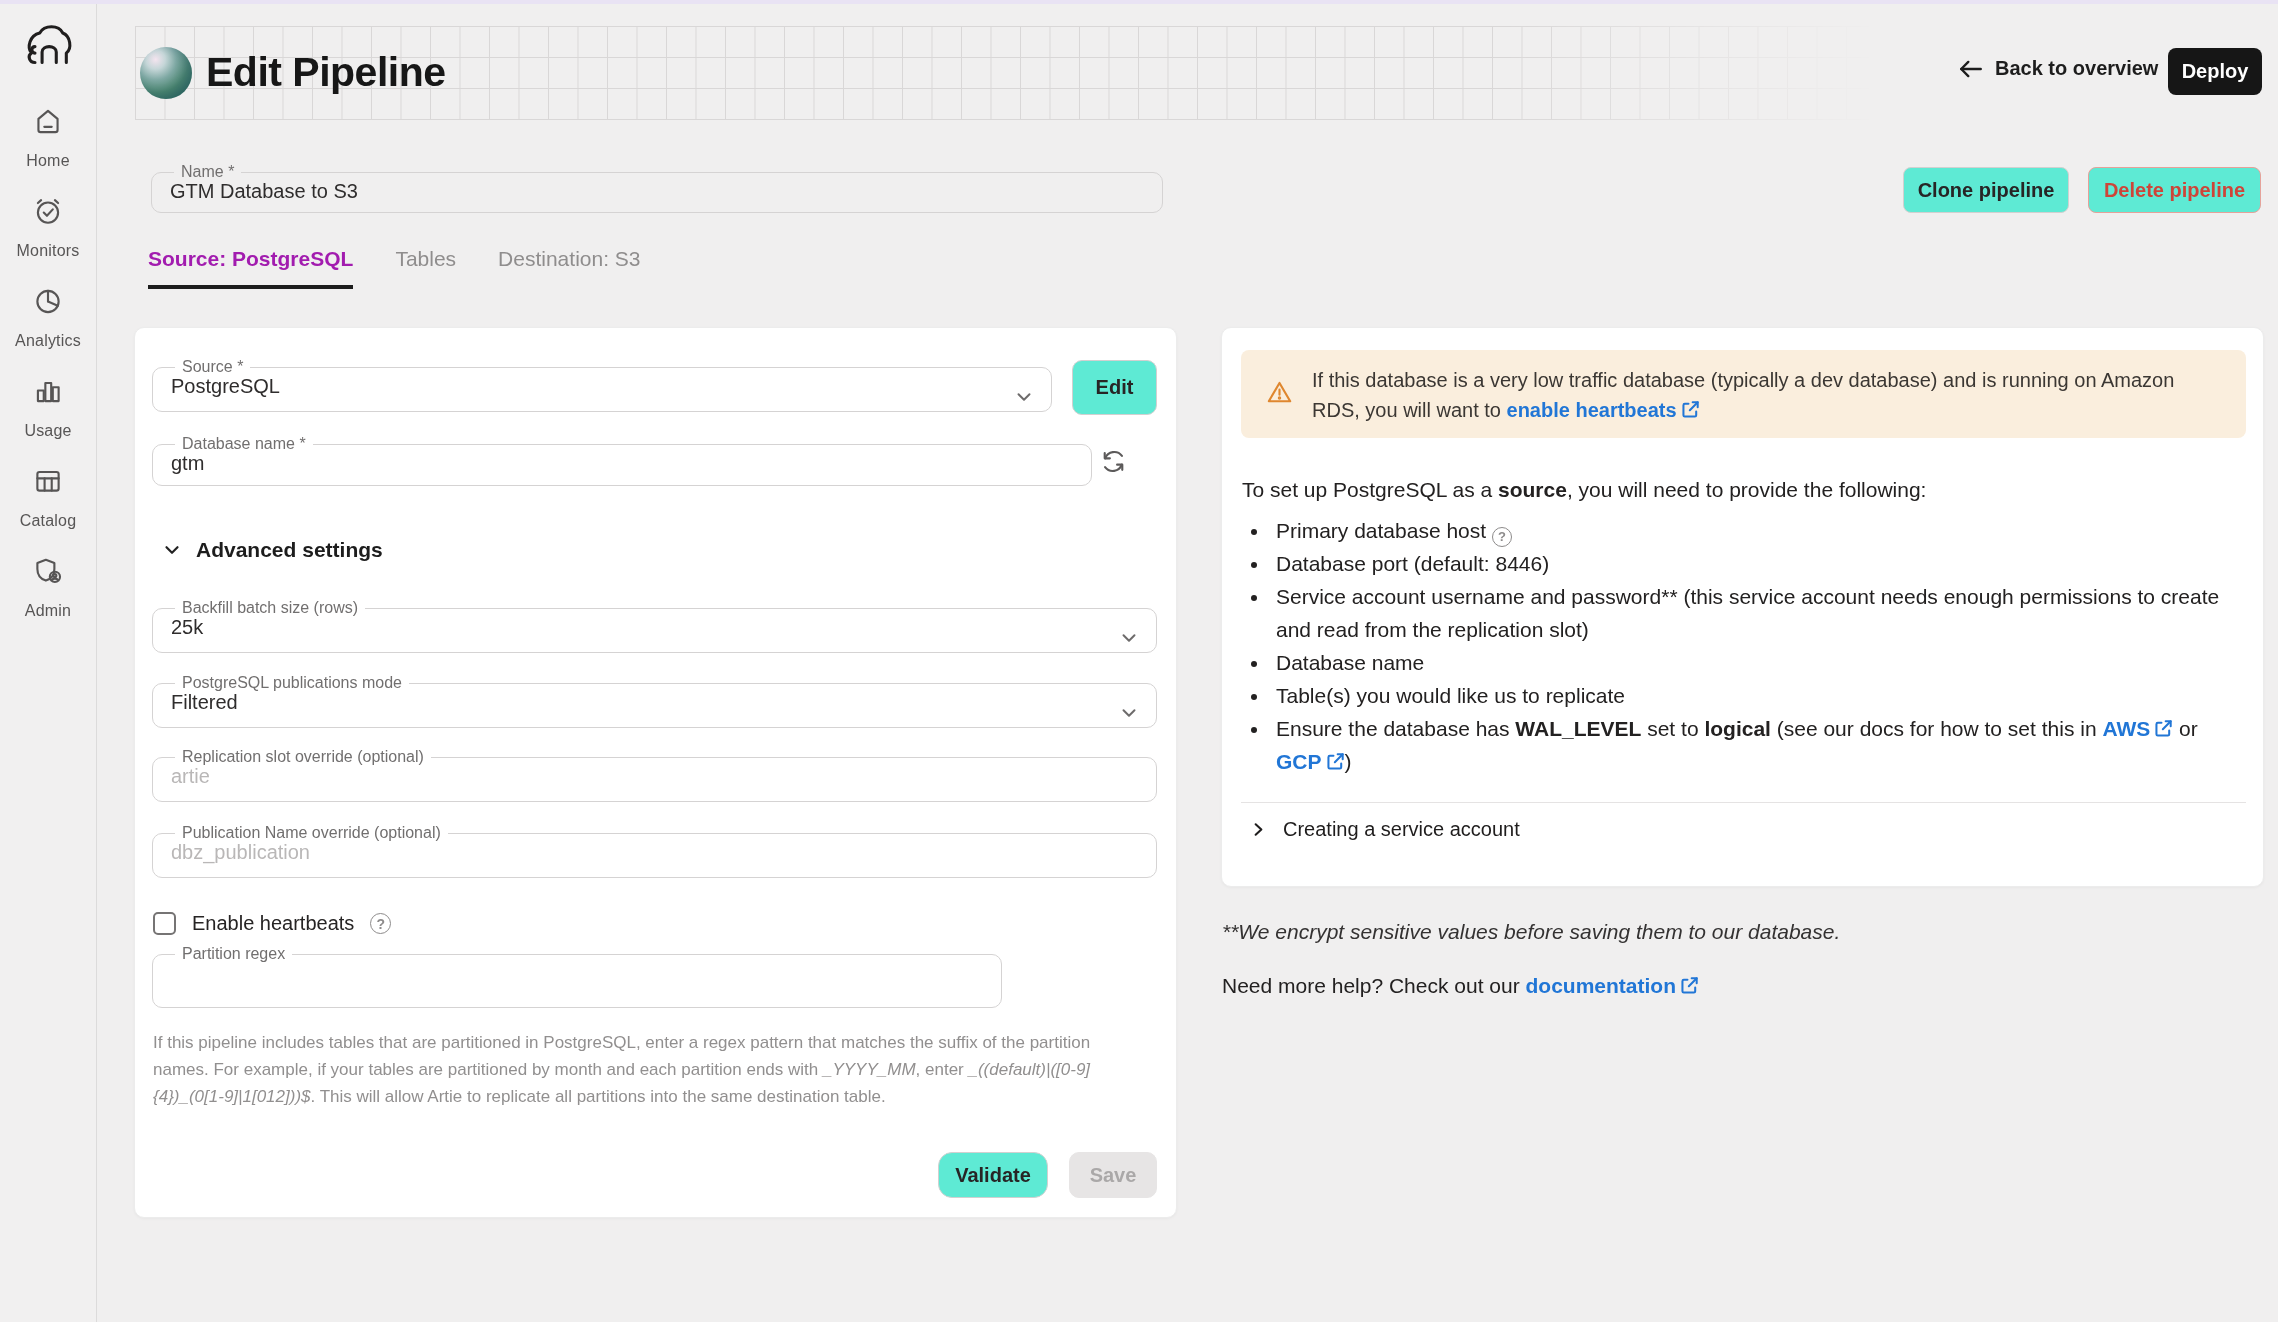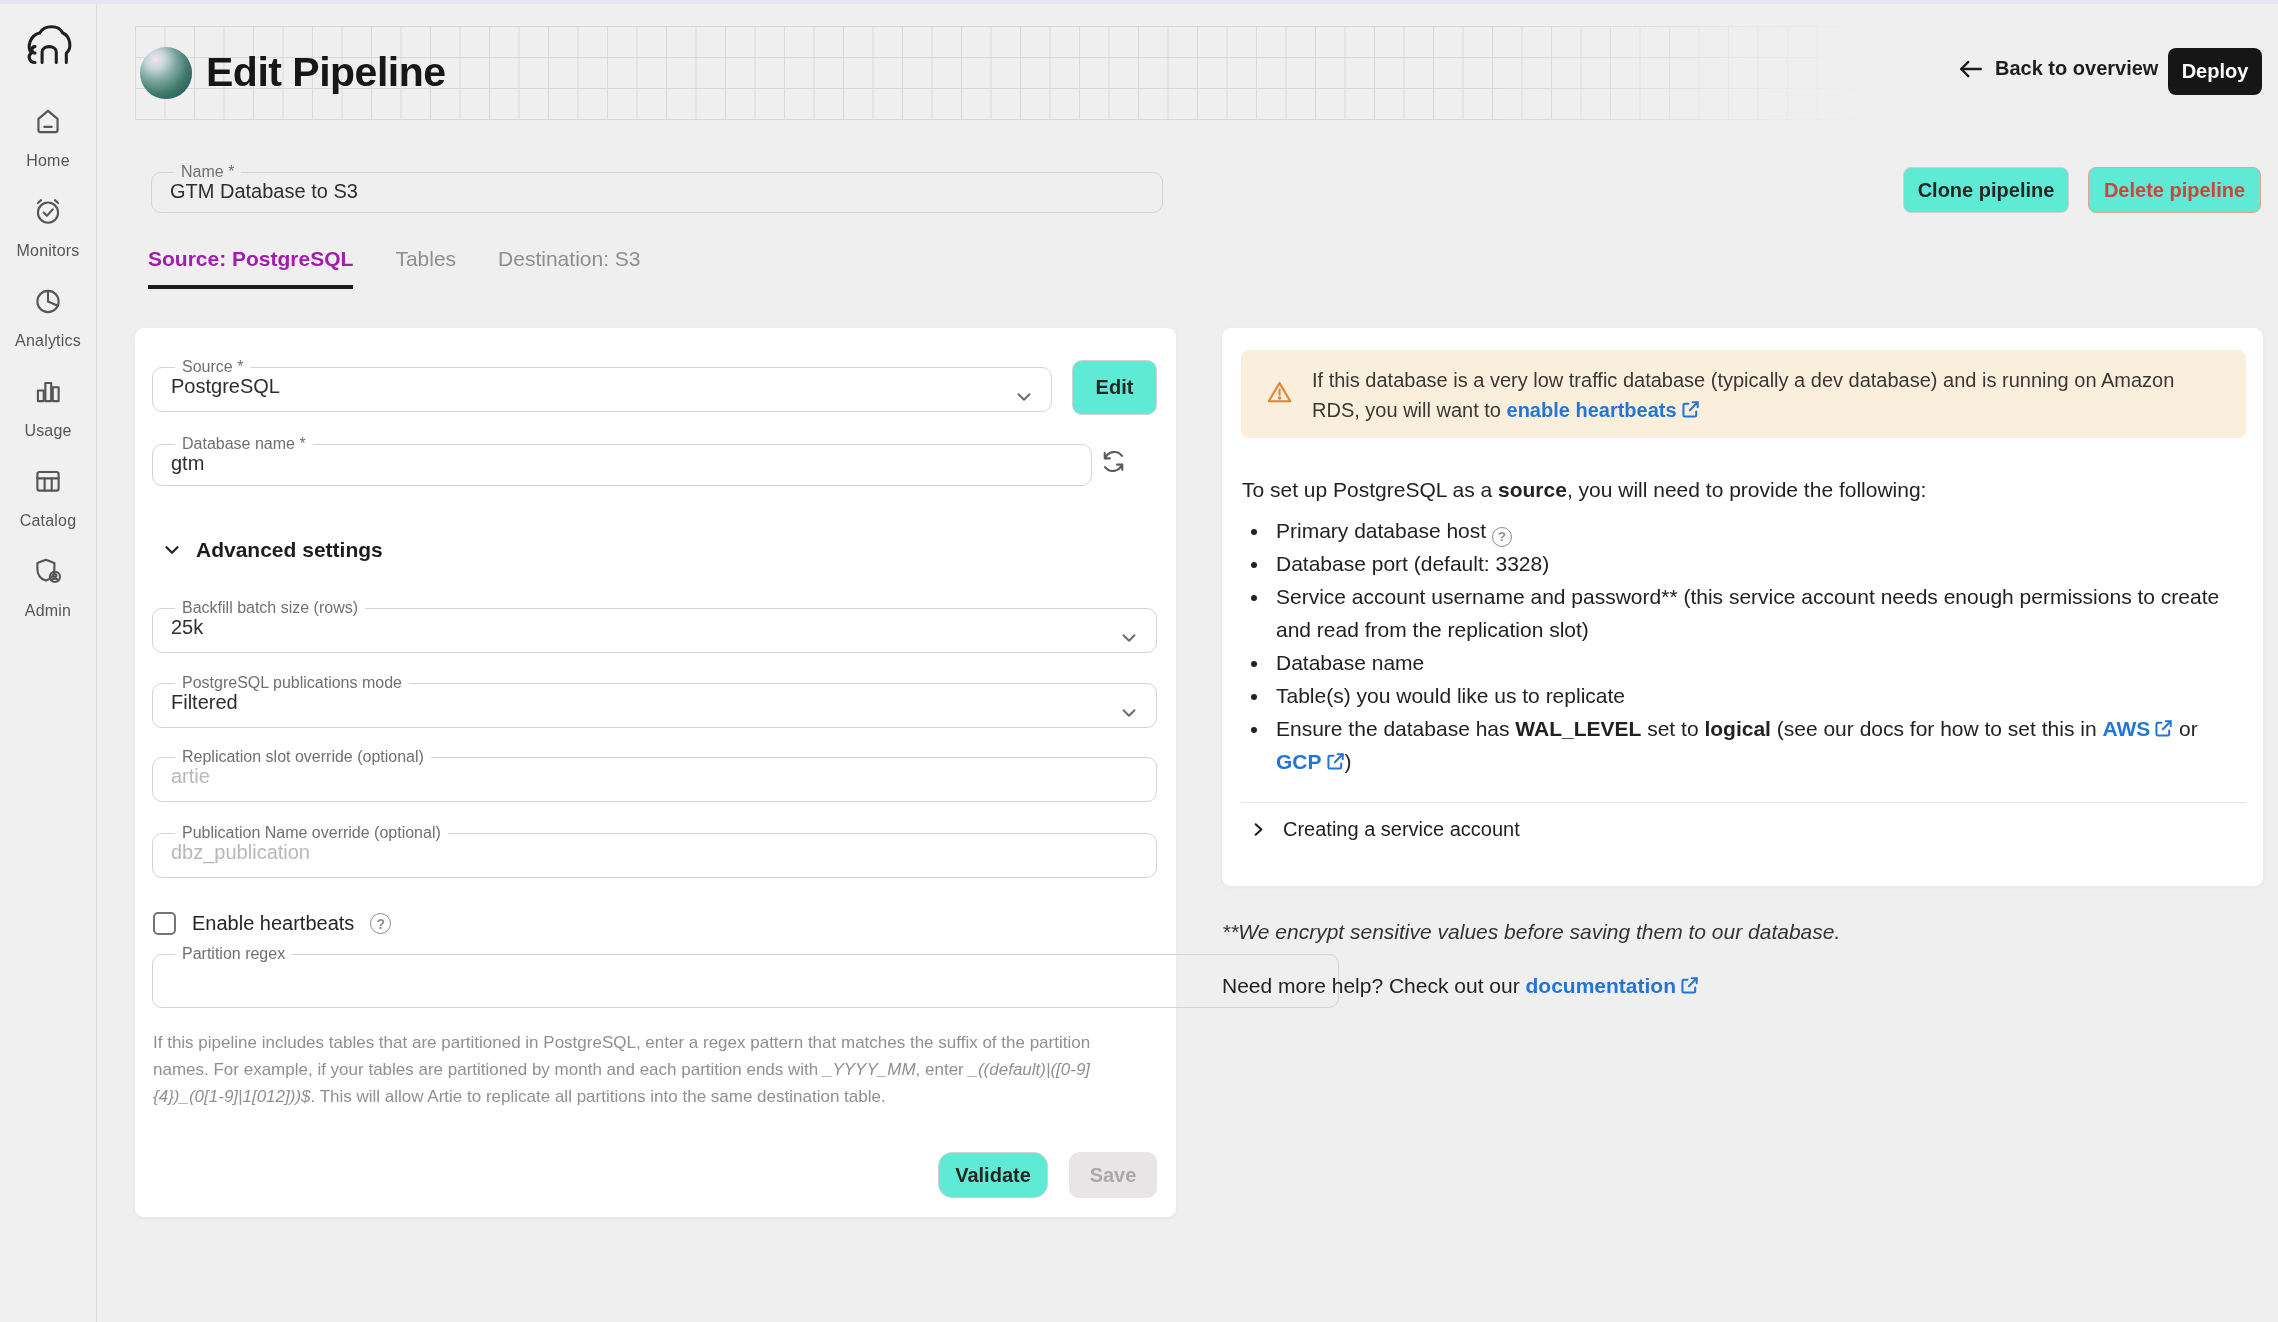--- a/index.html
+++ b/index.html
@@ -112,21 +112,21 @@
   #slot-field     { left:17px; top:420px; width:1005px; height:54px; }
   #pubname-field  { left:17px; top:496px; width:1005px; height:54px; }
 
   #hb-row { position:absolute; left:18px; top:584px; display:flex; align-items:center; gap:16px; }
   #hb-checkbox {
     appearance:none; -webkit-appearance:none; width:23px; height:23px;
     border:2px solid #767474; border-radius:5px; background:#fff; cursor:pointer;
   }
   #hb-row label { font-size:20px; color:#262424; cursor:pointer; }
 
-  #partition-field { left:17px; top:617px; width:1187px; height:63px; }
+  #partition-field { left:17px; top:617px; width:850px; height:63px; }
   #partition-help {
     position:absolute; left:18px; top:701px; width:962px;
     font-size:17px; line-height:27px; color:#918f8f;
   }
   #partition-help i { font-style:italic; }
   #validate-btn { position:absolute; left:803px; top:824px; width:110px; height:46px; border-radius:14px; }
   #save-btn {
     position:absolute; left:934px; top:824px; width:88px; height:46px; border-radius:10px;
     background:#e7e5e5; border:1px solid #e7e5e5; color:#aaa8a8; cursor:default;
   }
@@ -352,21 +352,21 @@
             <path d="M6.5 7.5 L12.3 1.7"></path>
             <path d="M8.6 1.7 H12.3 V5.4"></path>
           </svg></a>
     </div>
   </div>
 
   <div id="intro-line"><span>To set up PostgreSQL as a </span><b>source</b><span>, you will need to provide the following:</span></div>
 
   <ul id="req-list">
     <li><span>Primary database host</span> <span class="qicon" style="width:20px;height:20px;font-size:13px">?</span></li>
-    <li><span>Database port (default: 3328)</span></li>
+    <li><span>Database port (default: 8446)</span></li>
     <li><span>Service account username and password** (this service account needs enough permissions to create and read from the replication slot)</span></li>
     <li><span>Database name</span></li>
     <li><span>Table(s) you would like us to replicate</span></li>
     <li><span>Ensure the database has </span><b>WAL_LEVEL</b><span> set to </span><b>logical</b><span> (see our docs for how to set this in </span><a class="blue-link"><span>AWS</span><svg class="ext" width="19" height="19" viewBox="0 0 14 14" fill="none" stroke="#2176d6" stroke-width="1.5" stroke-linecap="round" stroke-linejoin="round">
             <path d="M5.5 2.8 H2.8 Q1.8 2.8 1.8 3.8 V11.2 Q1.8 12.2 2.8 12.2 H10.2 Q11.2 12.2 11.2 11.2 V8.5"></path>
             <path d="M6.5 7.5 L12.3 1.7"></path>
             <path d="M8.6 1.7 H12.3 V5.4"></path>
           </svg></a><span> or </span><a class="blue-link"><span>GCP</span><svg class="ext" width="19" height="19" viewBox="0 0 14 14" fill="none" stroke="#2176d6" stroke-width="1.5" stroke-linecap="round" stroke-linejoin="round">
             <path d="M5.5 2.8 H2.8 Q1.8 2.8 1.8 3.8 V11.2 Q1.8 12.2 2.8 12.2 H10.2 Q11.2 12.2 11.2 11.2 V8.5"></path>
             <path d="M6.5 7.5 L12.3 1.7"></path>

